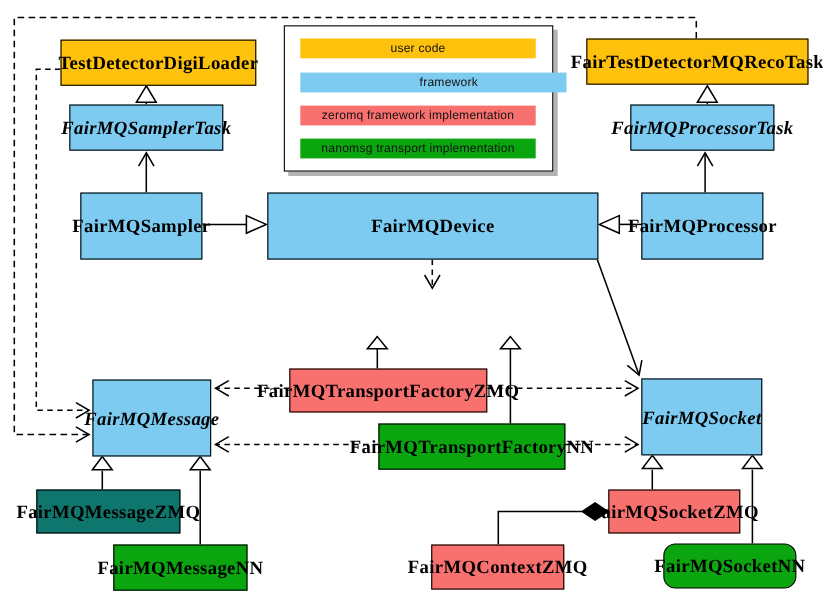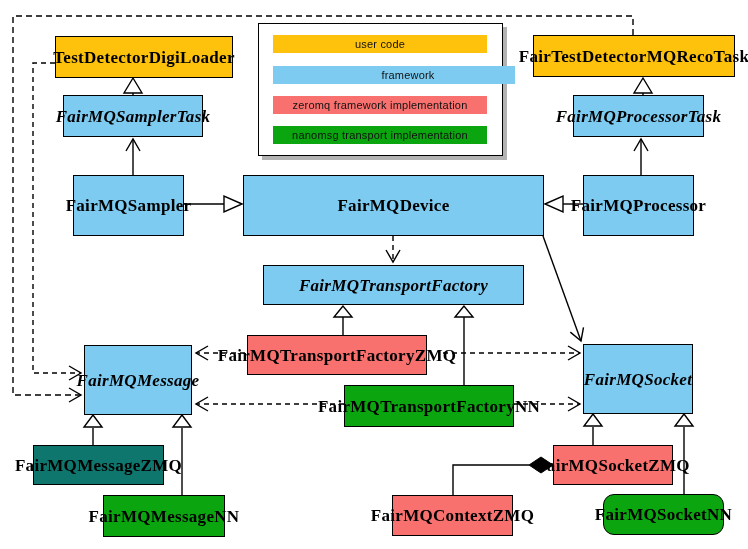--- a/index.html
+++ b/index.html
@@ -107,23 +107,22 @@
   <div class="node" style="left: 55px; top: 36px; width: 178px; height: 42px; background-color: rgb(254, 194, 13);">TestDetectorDigiLoader</div>
   <div class="node" style="left: 533px; top: 35px; width: 202px; height: 42px; background-color: rgb(254, 194, 13);">FairTestDetectorMQRecoTask</div>
 
   <div class="node abstract" style="left: 63px; top: 95px; width: 140px; height: 42px; background-color: rgb(125, 203, 241);">FairMQSamplerTask</div>
   <div class="node abstract" style="left: 573px; top: 95px; width: 131px; height: 42px; background-color: rgb(125, 203, 241);">FairMQProcessorTask</div>
 
   <div class="node" style="left: 73px; top: 175px; width: 111px; height: 61px; background-color: rgb(125, 203, 241); text-align: center;">FairMQSampler</div>
   <div class="node" style="left: 243px; top: 175px; width: 301px; height: 61px; background-color: rgb(125, 203, 241);">FairMQDevice</div>
   <div class="node" style="left: 583px; top: 175px; width: 111px; height: 61px; background-color: rgb(125, 203, 241);">FairMQProcessor</div>
 
-  <div class="node abstract" style="left: 263px; top: 265px; width: 261px; height: 40px; background-color: rgb(125, 203, 241);">FairMQTransportFactory</div>
 
-  <div class="node" style="left: 247px; top: 335px; width: 180px; height: 40px; background-color: rgb(248, 113, 111);">FairMQTransportFactoryZMQ</div>
+  <div class="node" style="left: 263px; top: 335px; width: 180px; height: 40px; background-color: rgb(248, 113, 111);">FairMQTransportFactoryZMQ</div>
   <div class="node" style="left: 344px; top: 385px; width: 170px; height: 42px; background-color: rgb(11, 166, 15);">FairMQTransportFactoryNN</div>
 
   <div class="node abstract" style="left: 84px; top: 345px; width: 108px; height: 70px; background-color: rgb(125, 203, 241);">FairMQMessage</div>
   <div class="node abstract" style="left: 583px; top: 344px; width: 110px; height: 70px; background-color: rgb(125, 203, 241);">FairMQSocket</div>
 
   <div class="node" style="left: 33px; top: 445px; width: 131px; height: 40px; background-color: #0f766e;">FairMQMessageZMQ</div>
   <div class="node" style="left: 103px; top: 495px; width: 122px; height: 42px; background-color: rgb(11, 166, 15);">FairMQMessageNN</div>
 
   <div class="node" style="left: 553px; top: 445px; width: 120px; height: 40px; background-color: rgb(248, 113, 111);">FairMQSocketZMQ</div>
   <div class="node" style="left: 392px; top: 495px; width: 121px; height: 41px; background-color: rgb(248, 113, 111);">FairMQContextZMQ</div>

